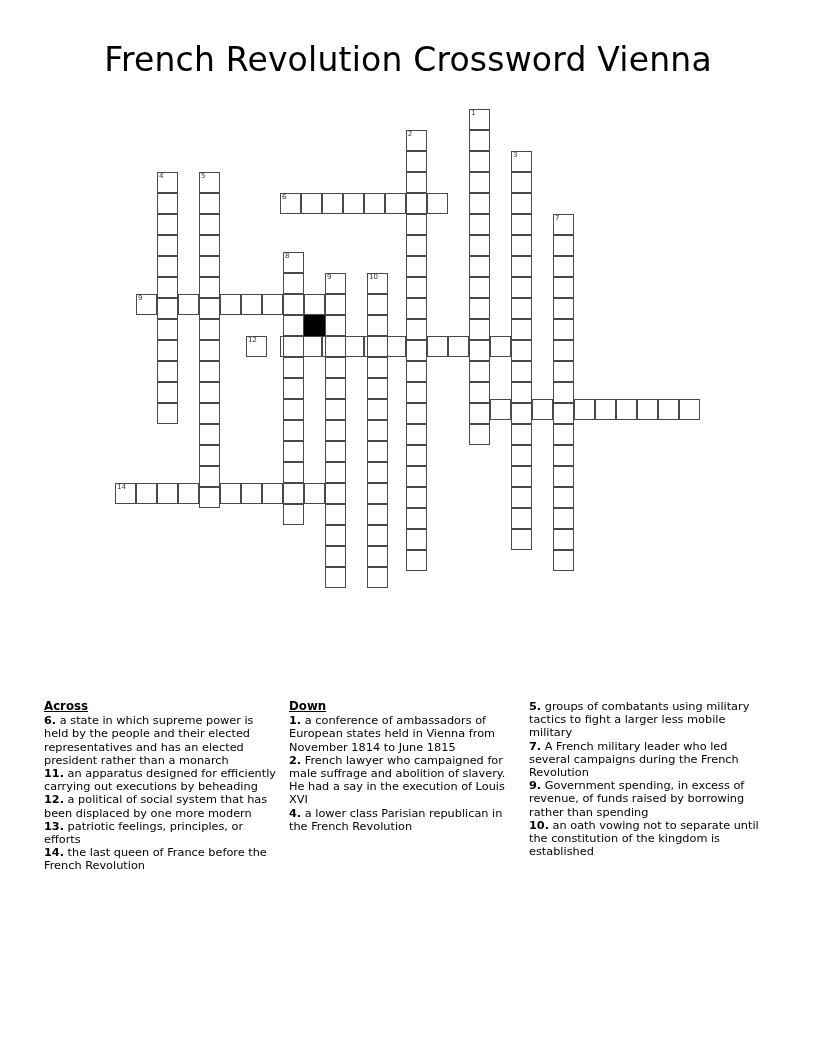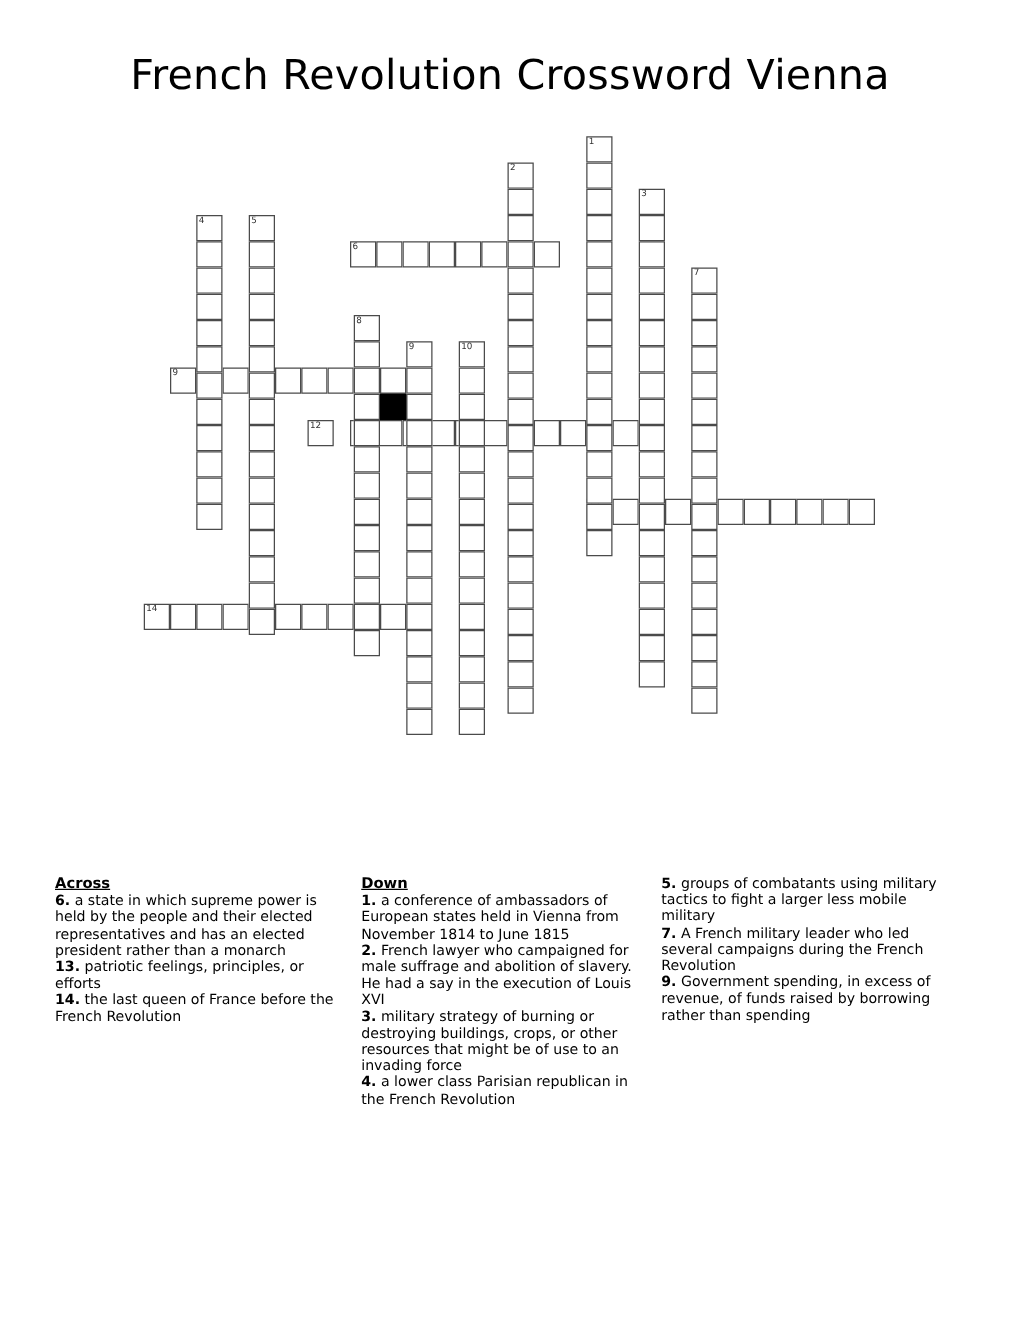--- a/index.html
+++ b/index.html
@@ -315,58 +315,66 @@
 
   <div class="clues">
 
     <div class="clue-col c1">
       <span class="clue-head">Across</span>
       <p class="clue">
         <b>6.</b>
         <span>a state in which supreme power is held by the people and their elected representatives and has an elected president rather than a monarch</span>
       </p>
       <p class="clue">
+        <b>11.</b>
+        <span>an apparatus designed for efficiently carrying out executions by beheading</span>
+      </p>
+      <p class="clue">
+        <b>12.</b>
+        <span>a political of social system that has been displaced by one more modern</span>
+      </p>
+      <p class="clue">
         <b>13.</b>
         <span>patriotic feelings, principles, or efforts</span>
       </p>
       <p class="clue">
         <b>14.</b>
         <span>the last queen of France before the French Revolution</span>
       </p>
     </div>
 
     <div class="clue-col c2">
       <span class="clue-head">Down</span>
       <p class="clue">
         <b>1.</b>
         <span>a conference of ambassadors of European states held in Vienna from November 1814 to June 1815</span>
       </p>
       <p class="clue">
         <b>2.</b>
         <span>French lawyer who campaigned for male suffrage and abolition of slavery. He had a say in the execution of Louis XVI</span>
       </p>
       <p class="clue">
-        <b>3.</b>
-        <span>military strategy of burning or destroying buildings, crops, or other resources that might be of use to an invading force</span>
-      </p>
-      <p class="clue">
         <b>4.</b>
         <span>a lower class Parisian republican in the French Revolution</span>
       </p>
     </div>
 
     <div class="clue-col c3">
       <p class="clue">
         <b>5.</b>
         <span>groups of combatants using military tactics to fight a larger less mobile military</span>
       </p>
       <p class="clue">
         <b>7.</b>
         <span>A French military leader who led several campaigns during the French Revolution</span>
       </p>
       <p class="clue">
         <b>9.</b>
         <span>Government spending, in excess of revenue, of funds raised by borrowing rather than spending</span>
       </p>
+      <p class="clue">
+        <b>10.</b>
+        <span>an oath vowing not to separate until the constitution of the kingdom is established</span>
+      </p>
     </div>
 
   </div>
 </div>
 
 </body></html>

